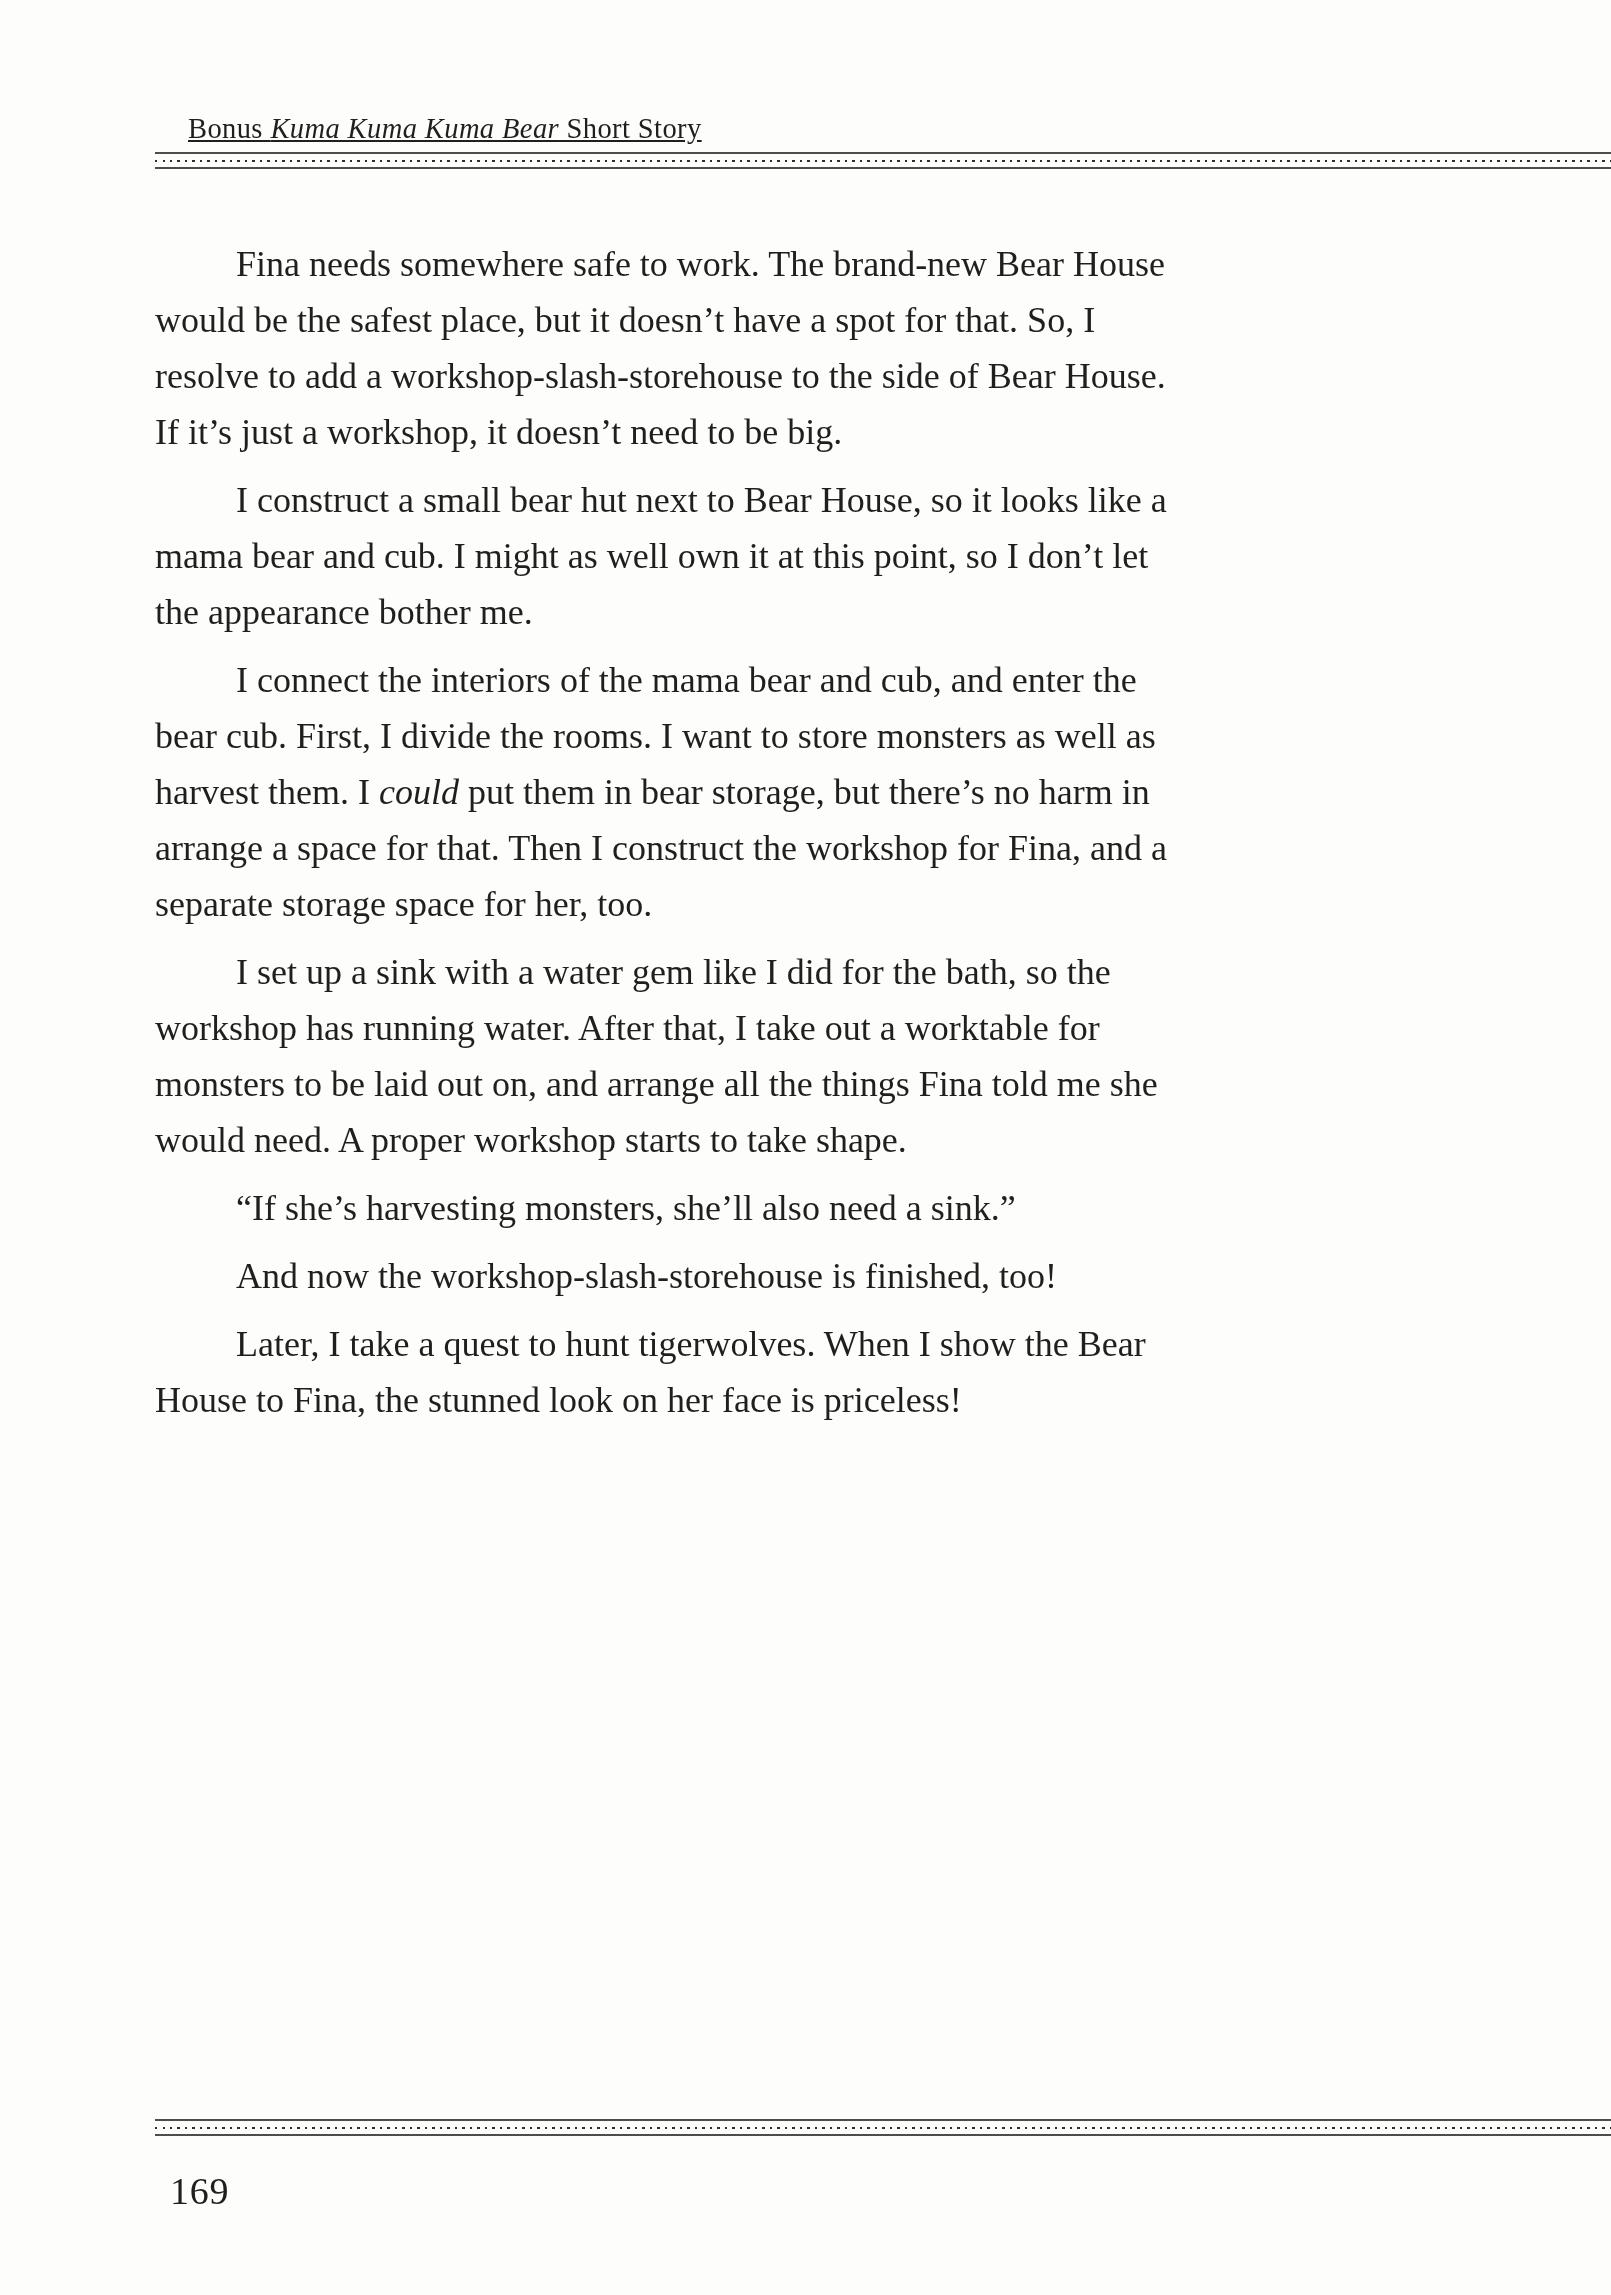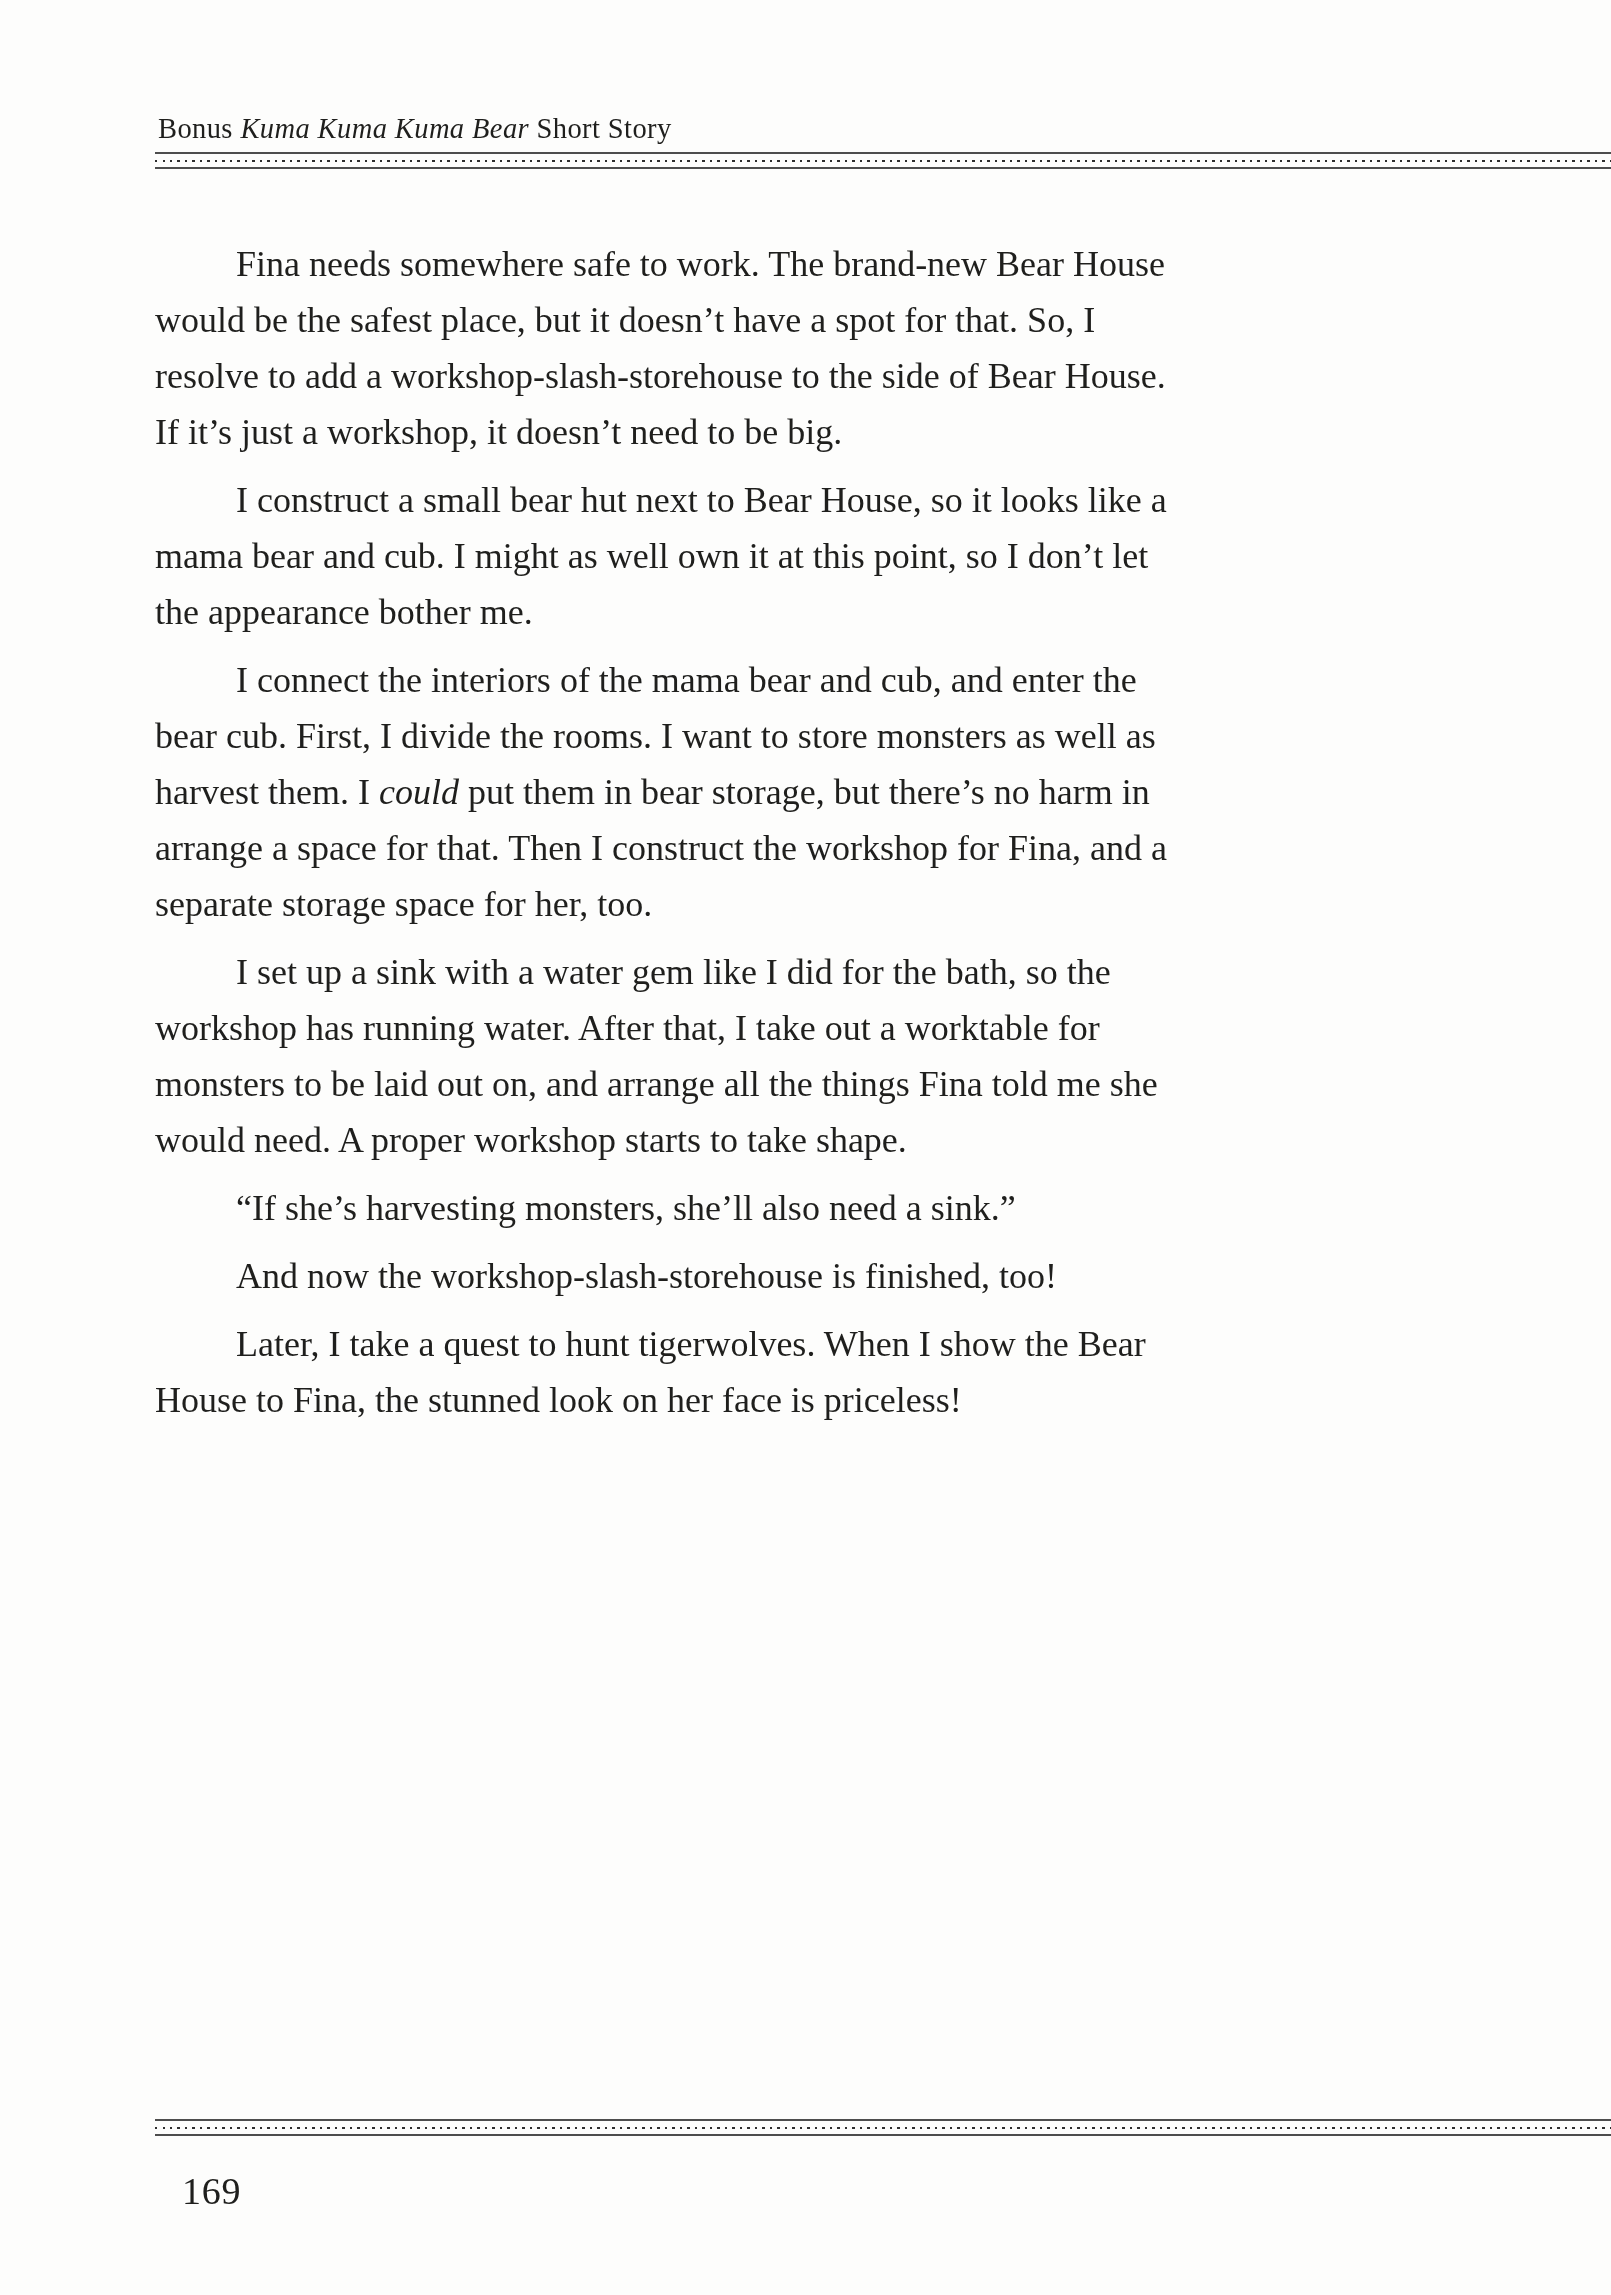--- a/index.html
+++ b/index.html
@@ -8,26 +8,27 @@
     position: relative;
     background: var(--bg, #fdfdfc);
     color: var(--ink, #1f1f1d);
     font-family: "Liberation Serif", "DejaVu Serif", serif;
     overflow: hidden;
   }
 
   
   .running-head {
     position: absolute;
-    left: 158px;
+    left: 188px;
     top: 113px;
     font-size: 28.5px;
     line-height: 1.15;
     letter-spacing: 0.4px;
     white-space: nowrap;
+    text-decoration: underline;
   }
   .running-head em { font-style: italic; }
 
   
   .rule {
     position: absolute;
     left: 155px;
     right: 0;
   }
   .rule .rule-top    { height: 2.3px; background: var(--rule, #4d4d4d); }
@@ -56,21 +57,20 @@
   .para em { }
 
   
   .page-number {
     position: absolute;
     left: 170px;
     top: 2172px;
     font-size: 38px;
     line-height: 1;
     letter-spacing: 0.8px;
-    margin-left: 12px;
   }
 </style>
 </head>
 <body style="--ink: #1f1f1d; --rule: #4d4d4d; --dot: #2e2e2e; --bg: #fdfdfc;">
 
 <header>
   <div class="running-head">
     <span>Bonus </span><em>Kuma Kuma Kuma Bear</em><span> Short Story</span>
   </div>
   <div class="rule header-rule">

